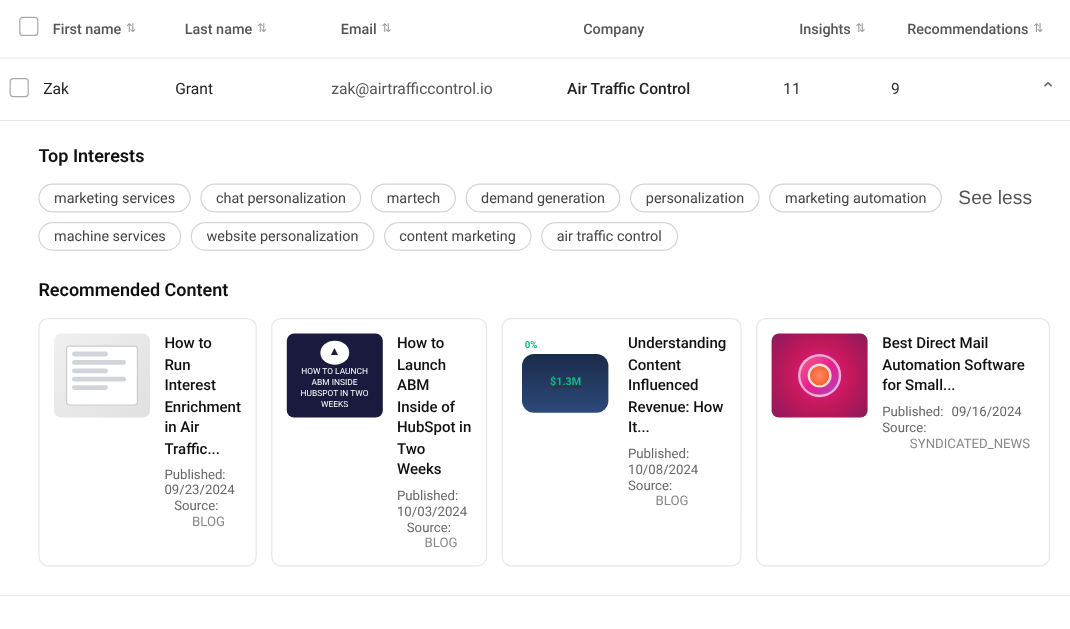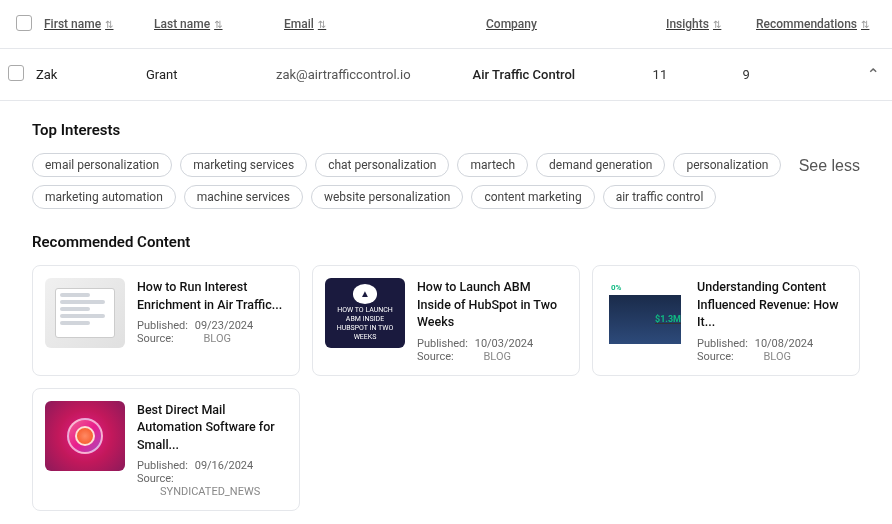--- a/index.html
+++ b/index.html
@@ -13,21 +13,20 @@
     }
 
     
     .header-row {
       display: flex;
       align-items: center;
       padding: 24px 16px;
       border-bottom: 1px solid #e5e7eb;
       background: #fff;
       height: 42px;
-      text-decoration: underline;
     }
     .header-checkbox {
       width: 28px;
     }
     .header-col {
       display: flex;
       align-items: center;
       gap: 4px;
       color: #555;
       font-size: 12px;
@@ -119,21 +118,21 @@
       flex: 1;
     }
 
     
     .recommended-section {
       margin-top: 24px;
     }
 
     .content-grid {
       display: grid;
-      grid-template-columns: 1fr 1fr 1fr;
+      grid-template-columns: 1fr 1fr 1fr 1fr;
       gap: 12px;
       margin-top: 14px;
     }
 
     .content-card {
       display: flex;
       align-items: flex-start;
       gap: 12px;
       border: 1px solid #e5e7eb;
       border-radius: 8px;
@@ -333,21 +332,20 @@
   <button class="expand-btn">⌃</button>
 </div>
 
 <div class="expanded-panel">
 
   <div>
     <div class="section-title">Top Interests</div>
     <div class="top-interests-row">
       <div class="top-interests-tags">
 
-      <span class="tag">email personalization</span>
           <span class="tag">marketing services</span>
           <span class="tag">chat personalization</span>
           <span class="tag">martech</span>
           <span class="tag">demand generation</span>
           <span class="tag">personalization</span>
           <span class="tag">marketing automation</span>
           <span class="tag">machine services</span>
           <span class="tag">website personalization</span>
           <span class="tag">content marketing</span>
           <span class="tag">air traffic control</span>
@@ -395,21 +393,21 @@
             &nbsp;&nbsp;
             <span>Source:</span>
             <span class="source-badge">BLOG</span>
           </div>
         </div>
       </div>
 
       <div class="content-card">
         <div class="content-thumb thumb-3">
           <div style="font-size:8px;color:#10b981;font-weight:bold;padding:1px 2px;">0%</div>
-          <div style="flex:1;background:linear-gradient(to bottom,#1a2b4a,#2d4a7a);border-radius:0;display:flex;align-items:center;justify-content:flex-end;text-decoration:underline;">
+          <div style="flex:1;background:linear-gradient(to bottom,#1a2b4a,#2d4a7a);border-radius:10px;display:flex;align-items:center;justify-content:center;text-decoration:underline;">
             <div style="color:#10b981;font-size:9px;font-weight:bold;text-align:center;line-height:1.2;">$1.3M</div>
           </div>
         </div>
         <div class="content-info">
           <div class="content-title">Understanding Content Influenced Revenue: How It...</div>
           <div class="content-meta">
             <span>Published:</span>
             <span>10/08/2024</span>
             &nbsp;&nbsp;
             <span>Source:</span>

